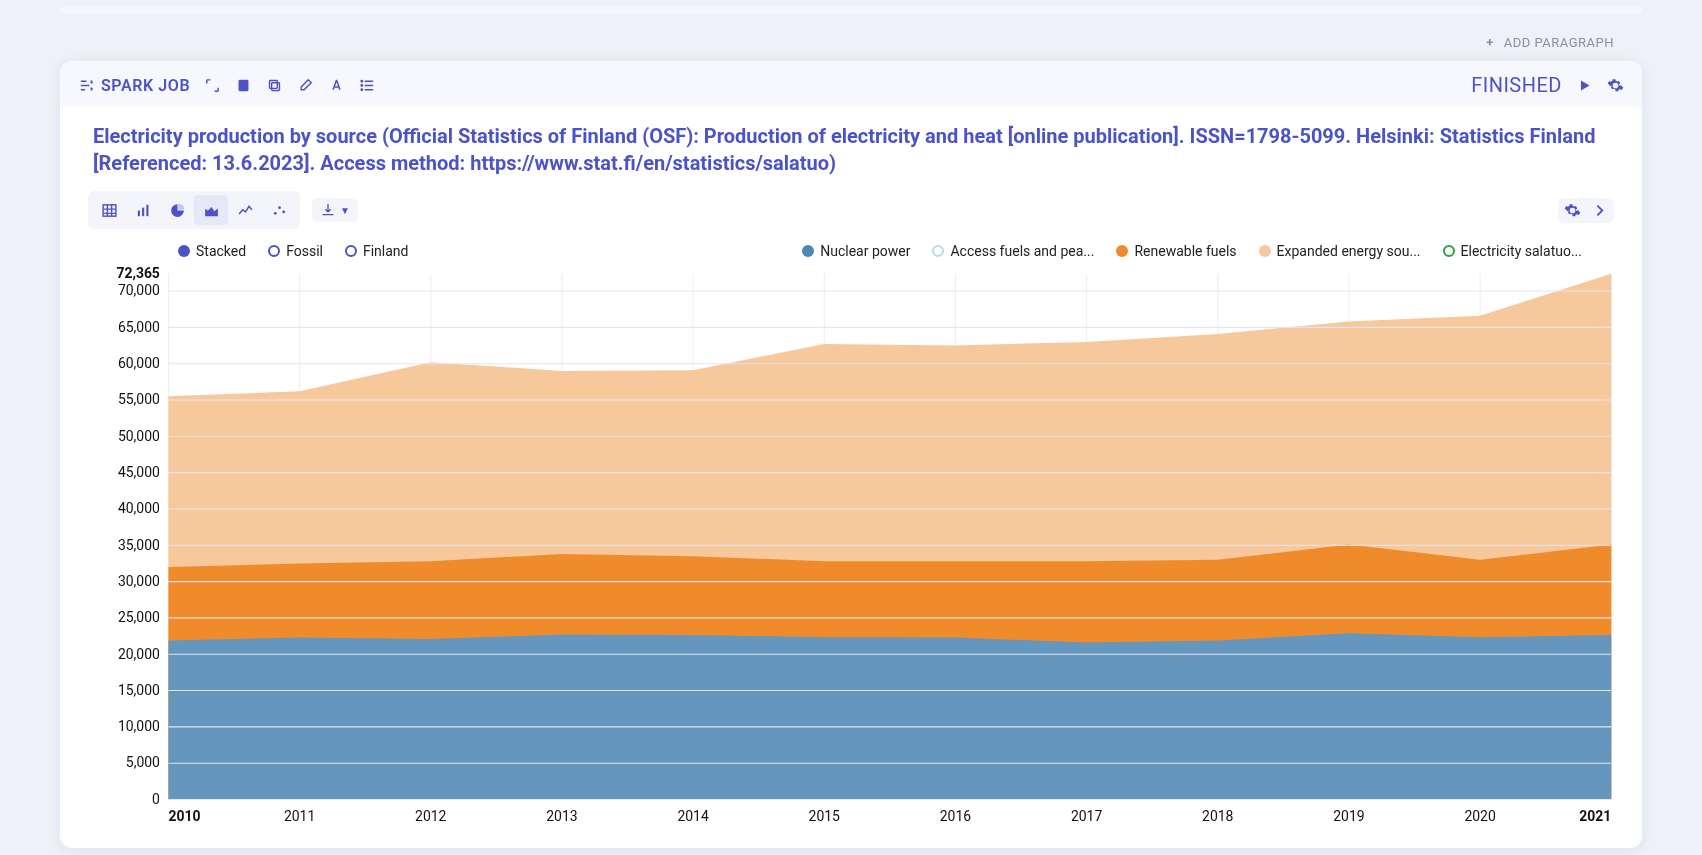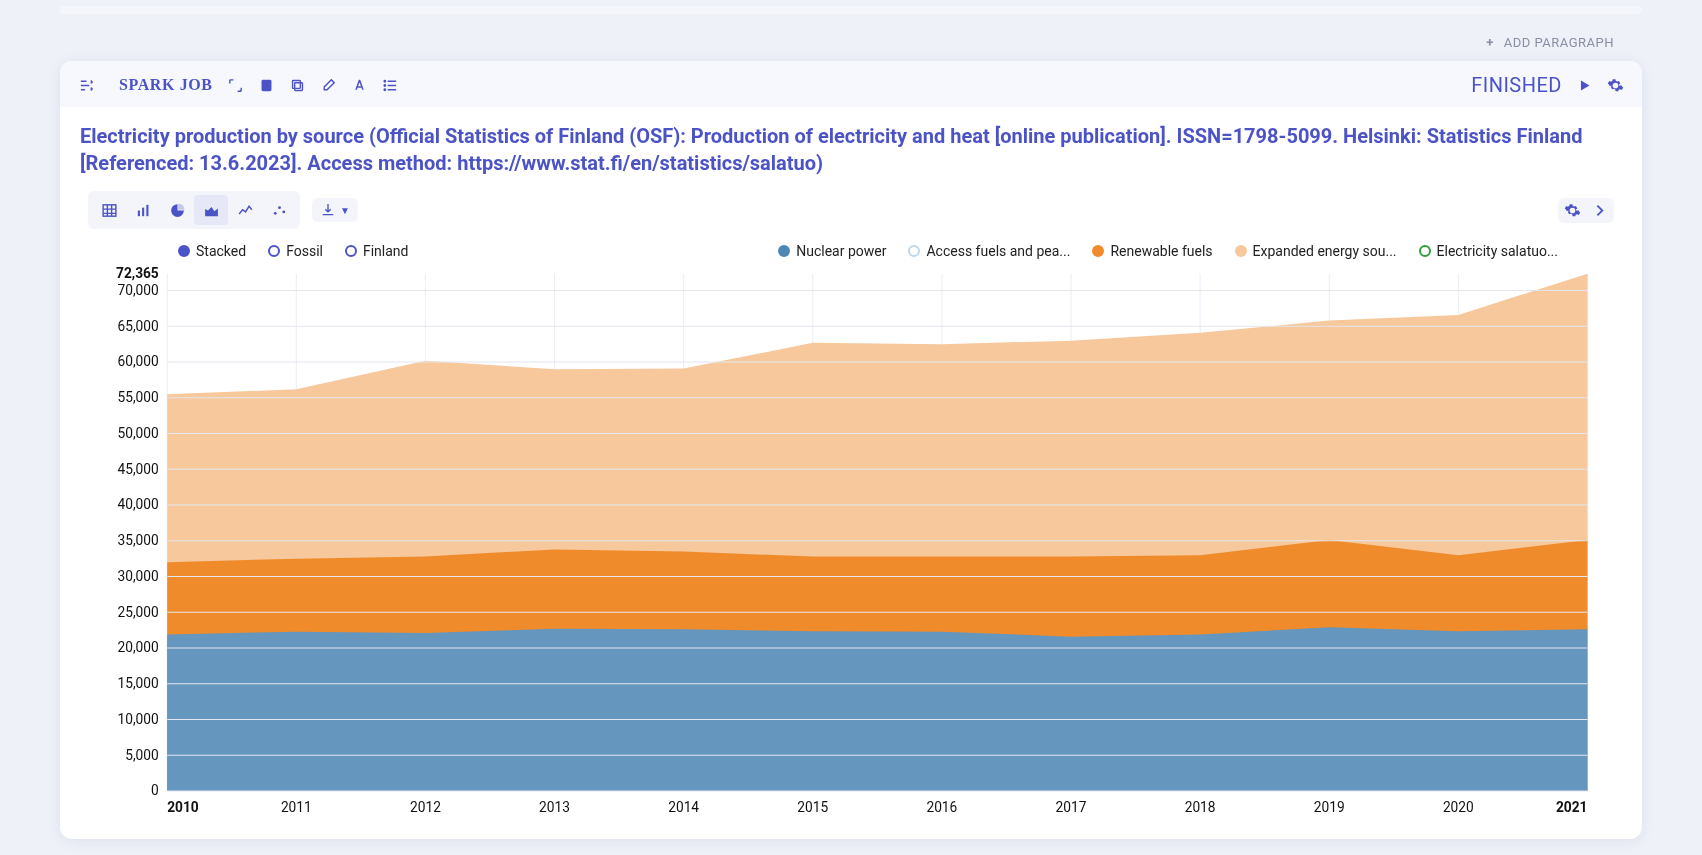--- a/index.html
+++ b/index.html
@@ -22,27 +22,27 @@
     padding: 0 0 18px 0;
   }
   .card-header {
     display: flex; align-items: center; justify-content: space-between;
     padding: 12px 18px 10px 18px;
     background: #f7f8fe; border-radius: 12px 12px 0 0;
   }
   .hdr-left, .hdr-right { display:flex; align-items:center; gap:14px; }
   .spark-label {
     color: #4b53c6; font-weight: 600; letter-spacing: .6px; font-size: 16px;
-    display:flex; align-items:center; gap:24px;font-family:Liberation Serif, serif;
+    display:flex; align-items:center; gap:6px;
   }
   .hdr-icon { width:17px; height:17px; display:inline-flex; color:#4b53c6; cursor:pointer; }
   .hdr-icon svg { width:100%; height:100%; }
   .status-label { color:#4b53c6; font-size:20px; letter-spacing:.5px; }
   .title-block {
-    padding: 16px 28px 10px 20px;
+    padding: 16px 28px 10px 33px;
     color: #4b53c6; font-weight: 700; font-size: 20px; line-height: 1.35;
   }
   .viz-toolbar {
     display:flex; align-items:center; gap:0; padding: 4px 28px 10px 28px;
     justify-content: space-between;
   }
   .viz-left { display:flex; align-items:center; gap:0; }
   .viz-btn-group {
     display:flex; background:#f4f5fb; border-radius:6px; padding:4px;
   }
@@ -51,21 +51,21 @@
     color:#4b53c6; cursor:pointer; border-radius:4px;
   }
   .viz-btn.selected { background:#e6e8f7; }
   .viz-btn svg { width:17px; height:17px; }
   .dl-group {
     margin-left:12px; background:#f4f5fb; border-radius:6px; padding:4px 8px;
     display:flex; align-items:center; gap:4px; color:#4b53c6; cursor:pointer;
   }
   .dl-group .caret { font-size:10px; }
   .viz-right { display:flex; align-items:center; gap:10px; background:#f4f5fb; border-radius:6px; padding:4px 6px; }
-  .chart-area { padding: 0 44px 0 28px; }
+  .chart-area { padding: 0 20px 0 28px; }
   .legends { display:flex; justify-content:space-between; padding: 4px 40px 2px 90px; font-size:14px; }
   .legend-group { display:flex; gap:22px; }
   .legend-item { display:flex; align-items:center; gap:6px; cursor:pointer; color:#222; }
   .legend-dot { width:12px; height:12px; border-radius:50%; flex-shrink:0; }
   svg.chart { width:100%; display:block; }
   .ytick text, .xtick text { font-size:13px; fill:#111; }
   .ytick line { stroke:#e4e6ef; stroke-width:1; }
   .vgrid line { stroke:#eceef5; stroke-width:1; }
   .xbold { font-weight:700; }
   .ymax { font-weight:700; }

